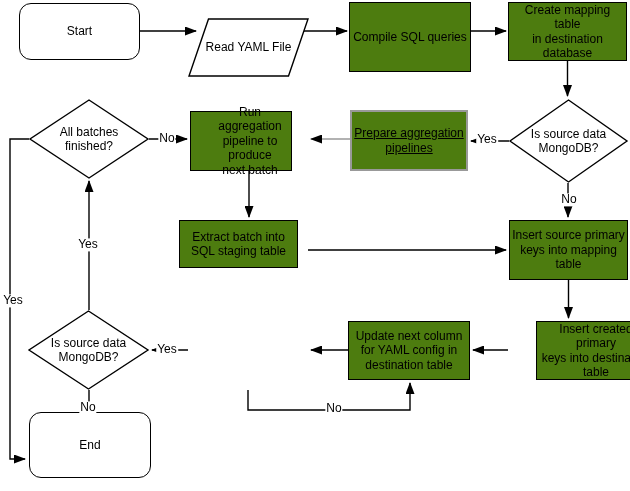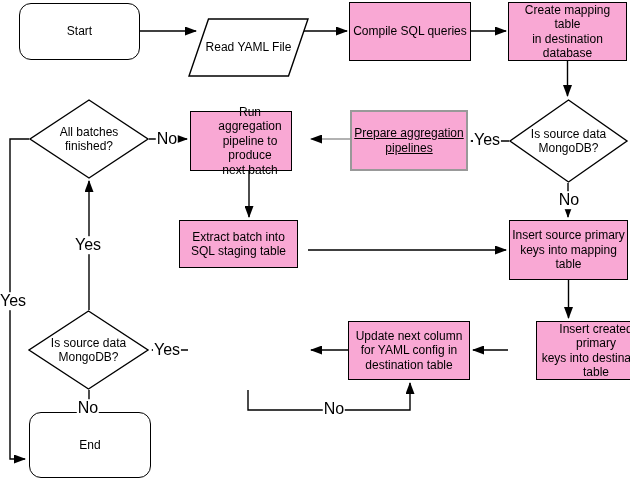--- a/index.html
+++ b/index.html
@@ -42,21 +42,21 @@
     box-sizing: border-box;
   }
   .node .lbl {
     position: relative;
     width: 100%;
     white-space: pre-line;
     padding: 0 2px;
     z-index: 2;
   }
   .proc {
-    background: #f9a8d4;
+    background: #4d7c0f;
     border: 1.5px solid #000000;
   }
   .proc.highlight {
     border: 2px solid #999999;
     text-decoration: underline;
   }
   .term {
     background: #ffffff;
     border: 1.5px solid #000000;
     border-radius: 12px;
@@ -70,21 +70,21 @@
   }
   .shape-node polygon {
     fill: #ffffff;
     stroke: #000000;
     stroke-width: 1.4;
   }
   .elabel {
     position: absolute;
     transform: translate(-50%, -50%);
     background: #ffffff;
-    font-size: 16px;
+    font-size: 12px;
     line-height: 1.1;
     padding: 0 1px;
     z-index: 3;
   }
 </style>
 </head>
 <body>
 
 <div id="canvas">
 
@@ -118,21 +118,21 @@
     <span class="lbl">Start</span>
   </div>
 
   <div class="node shape-node" style="left:188px; top:18px; width:121px; height:59px;">
     <svg viewBox="0 0 121 59" preserveAspectRatio="none">
       <polygon points="20.5,1 120,1 100.5,58 1,58"></polygon>
     </svg>
     <span class="lbl">Read YAML File</span>
   </div>
 
-  <div class="node proc" style="left:349px; top:2px; width:122px; height:59px;">
+  <div class="node proc" style="left:349px; top:2px; width:122px; height:70px;">
     <span class="lbl">Compile SQL queries</span>
   </div>
 
   <div class="node proc" style="left:508px; top:2px; width:119px; height:59px;">
     <span class="lbl">Create mapping table
 in destination
 database</span>
   </div>
 
   <div class="node shape-node" style="left:29px; top:99px; width:120px; height:80px;">

